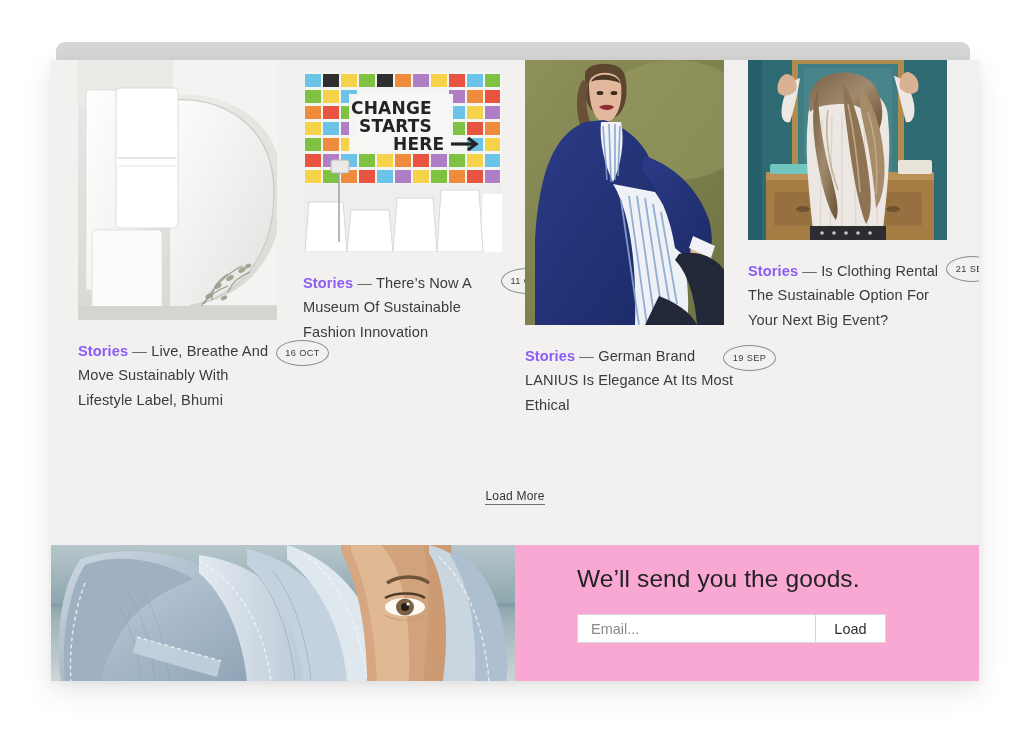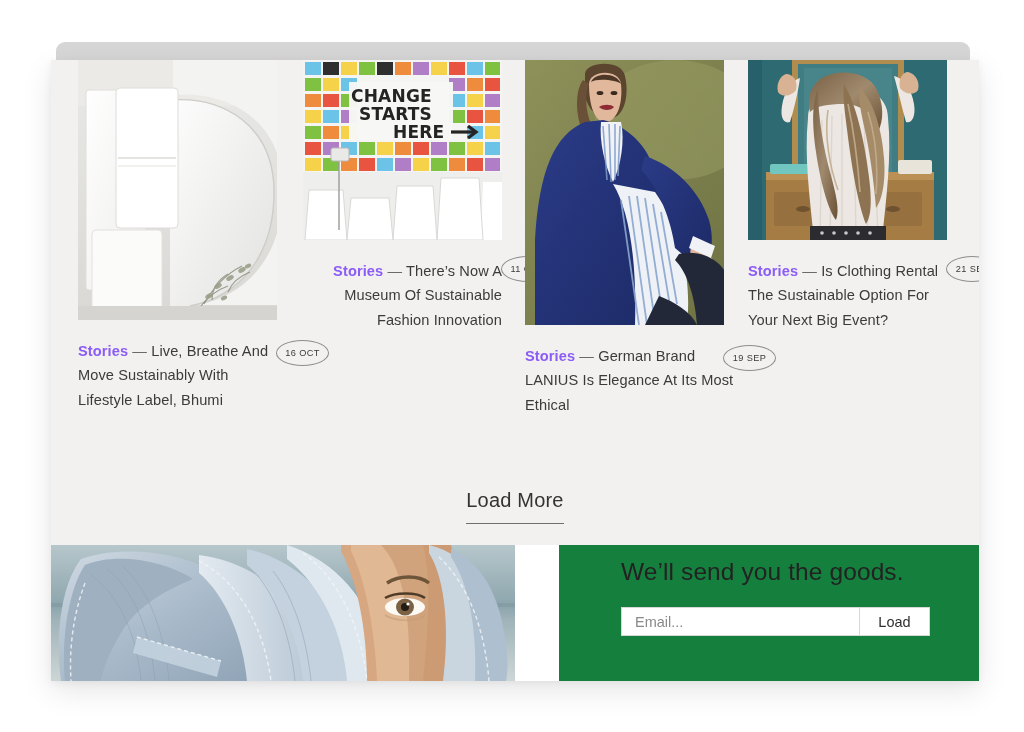--- a/index.html
+++ b/index.html
@@ -47,21 +47,21 @@
     left: 0; top: 0;
     width: 928px;
     height: 424px;
   }
 
   .story-card {
     position: absolute;
     width: 199px;
   }
   .story-card.c0 { left: 27px;  top: 0px; }
-  .story-card.c1 { left: 252px; top: 0px; text-align: right; }
+  .story-card.c1 { left: 252px; top: 12px; }
   .story-card.c2 { left: 474px; top: 0px; }
   .story-card.c3 { left: 697px; top: 0px; }
 
   .story-thumb {
     width: 199px;
     display: block;
     position: relative;
     overflow: hidden;
     background: #ddd;
   }
@@ -115,24 +115,24 @@
   
   .load-more-wrap {
     position: absolute;
     left: 0;
     top: 409px;
     width: 928px;
     text-align: center;
   }
   .load-more {
     display: inline-block;
-    font-size: 20px;
+    font-size: 12px;
     color: #333333;
     border-bottom: 1px solid #6f6f6f;
-    padding-bottom: 11px;
+    padding-bottom: 1px;
     cursor: pointer;
     letter-spacing: 0.2px;
     margin-top: 20px;
   }
 
   
   .newsletter {
     position: absolute;
     left: 0;
     top: 485px;
@@ -144,24 +144,23 @@
   .newsletter-image {
     width: 464px;
     height: 136px;
     overflow: hidden;
     flex: 0 0 464px;
   }
   .newsletter-image svg { display: block; width: 100%; height: 100%; }
 
   .newsletter-form {
     flex: 1;
-    background: #15803d;
+    background: #f9a8d4;
     padding-left: 62px;
-    padding-top: 13px;
-    margin-left: 44px;
+    padding-top: 20px;
   }
   .newsletter-heading {
     font-size: 24.5px;
     color: #222222;
     font-weight: 400;
     letter-spacing: 0.1px;
     margin-bottom: 21px;
   }
   .signup-row {
     display: flex;

